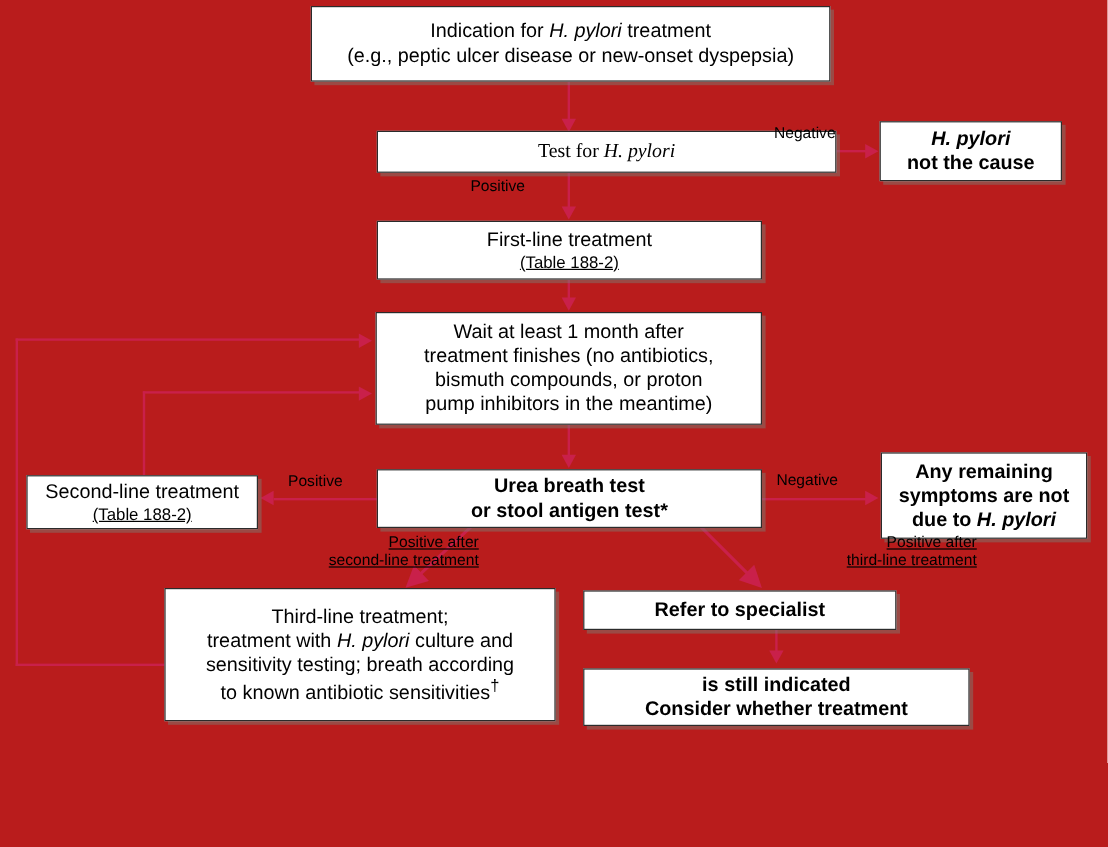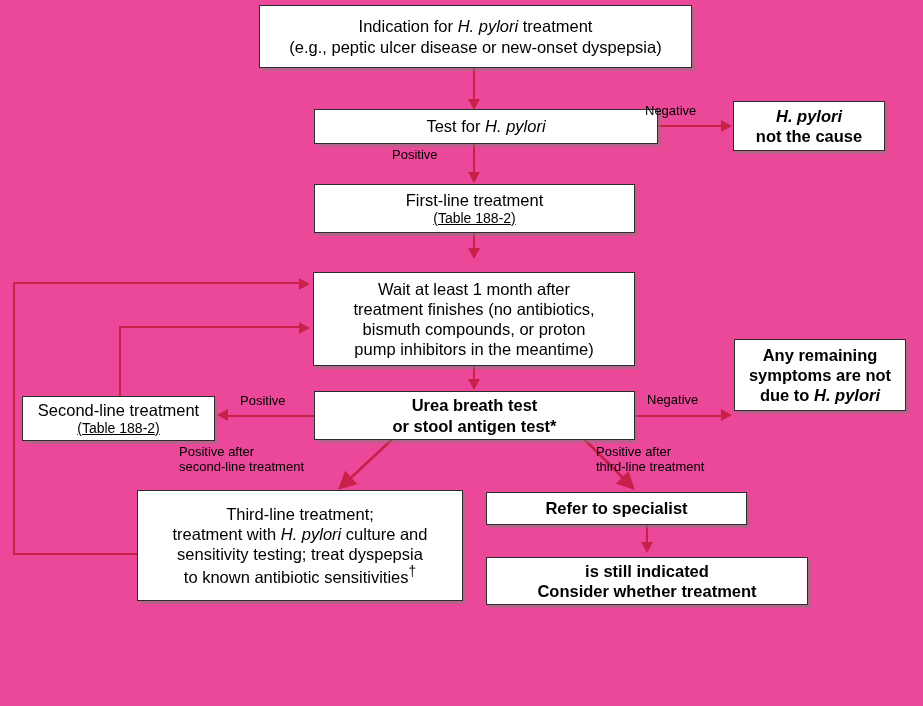--- a/index.html
+++ b/index.html
@@ -5,21 +5,21 @@
 <style>
   html, body {
     margin: 0;
     padding: 0;
     background: #ffffff;
   }
   #canvas {
     position: relative;
     width: 923px;
     height: 706px;
-    background: #ec4899;
+    background: #b91c1c;
     font-family: "Liberation Sans", sans-serif;
     overflow: hidden;
   }
 
   
   .box {
     position: absolute;
     box-sizing: border-box;
     background: #ffffff;
     border: 1.6px solid #2b2b2b;
@@ -80,21 +80,21 @@
 
   
   .lbl {
     position: absolute;
     font-size: 13px;
     line-height: 1.18;
     color: #000000;
     white-space: nowrap;
     z-index: 5;
   }
-  .lbl.ctr { text-align: left; }
+  .lbl.ctr { text-align: right; text-decoration: underline; }
 </style>
 </head>
 <body>
 
 <div id="canvas">
 
   <svg id="diagonals" viewBox="0 0 923 706" xmlns="http://www.w3.org/2000/svg">
     <defs>
       <marker id="arrowDiag" markerWidth="7" markerHeight="7" refX="5.4" refY="3.5" orient="auto" markerUnits="strokeWidth">
         <path d="M0,0 L7,3.5 L0,7 z" fill="#c9204a"></path>
@@ -108,41 +108,41 @@
 
   <div class="box" style="left:259px; top:5px; width:433px; height:63px;">
     <div class="inner">
       <div>
         <span>Indication for </span><span class="it">H. pylori</span><span> treatment</span>
       </div>
       <div>(e.g., peptic ulcer disease or new-onset dyspepsia)</div>
     </div>
   </div>
 
-  <div class="box" style="left:314px; top:109px; width:344px; height:35px;">
+  <div class="box" style="left:314px; top:109px; width:383px; height:35px;font-family:Liberation Serif, serif;">
     <div class="inner">
       <span>Test for </span><span class="it">H. pylori</span>
     </div>
   </div>
 
   <div class="box bold" style="left:733px; top:101px; width:152px; height:50px;">
     <div class="inner">
       <div class="it">H. pylori</div>
       <div>not the cause</div>
     </div>
   </div>
 
   <div class="box" style="left:314px; top:184px; width:321px; height:49px;">
     <div class="inner">
       <div>First-line treatment</div>
       <div class="sub">(Table 188-2)</div>
     </div>
   </div>
 
-  <div class="box" style="left:313px; top:272px; width:322px; height:94px;">
+  <div class="box" style="left:313px; top:260px; width:322px; height:94px;">
     <div class="inner">
       <div>Wait at least 1 month after</div>
       <div>treatment finishes (no antibiotics,</div>
       <div>bismuth compounds, or proton</div>
       <div>pump inhibitors in the meantime)</div>
     </div>
   </div>
 
   <div class="box" style="left:22px; top:396px; width:193px; height:45px;">
     <div class="inner">
@@ -151,37 +151,37 @@
     </div>
   </div>
 
   <div class="box bold" style="left:314px; top:391px; width:321px; height:49px;">
     <div class="inner">
       <div>Urea breath test</div>
       <div>or stool antigen test*</div>
     </div>
   </div>
 
-  <div class="box bold" style="left:734px; top:339px; width:172px; height:72px;">
+  <div class="box bold" style="left:734px; top:377px; width:172px; height:72px;">
     <div class="inner">
       <div>Any remaining</div>
       <div>symptoms are not</div>
       <div>
         <span>due to </span><span class="it">H. pylori</span>
       </div>
     </div>
   </div>
 
   <div class="box" style="left:137px; top:490px; width:326px; height:111px;">
     <div class="inner">
       <div>Third-line treatment;</div>
       <div>
         <span>treatment with </span><span class="it">H. pylori</span><span> culture and</span>
       </div>
-      <div>sensitivity testing; treat dyspepsia</div>
+      <div>sensitivity testing; breath according</div>
       <div>
         <span>to known antibiotic sensitivities</span><sup>†</sup>
       </div>
     </div>
   </div>
 
   <div class="box bold" style="left:486px; top:492px; width:261px; height:33px;">
     <div class="inner">Refer to specialist</div>
   </div>
 

